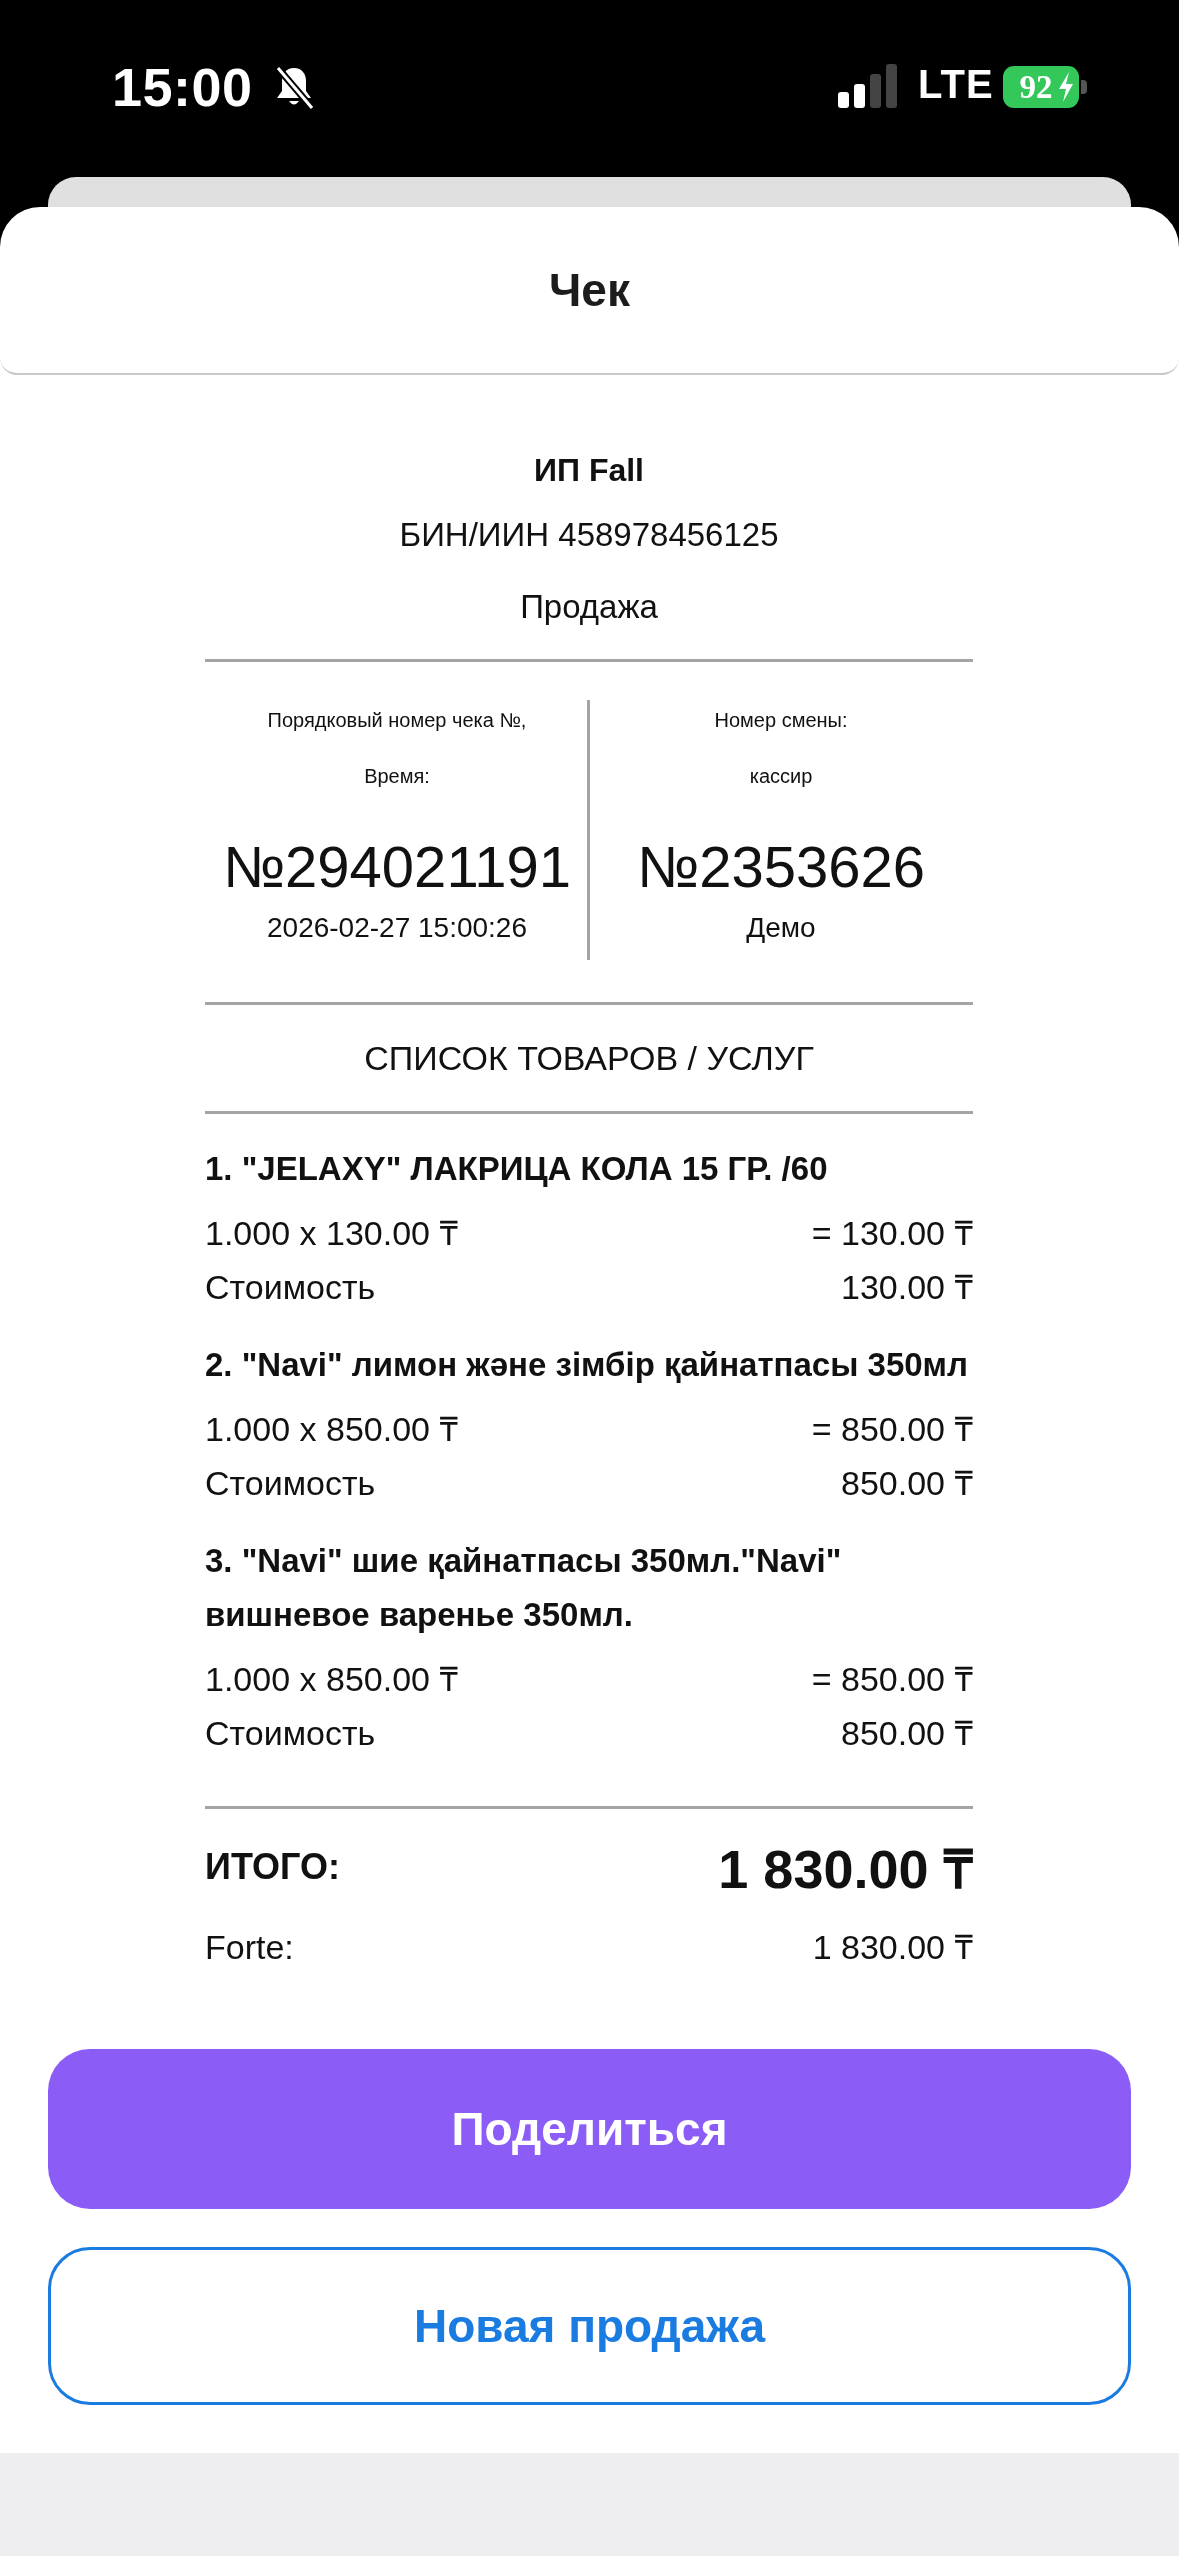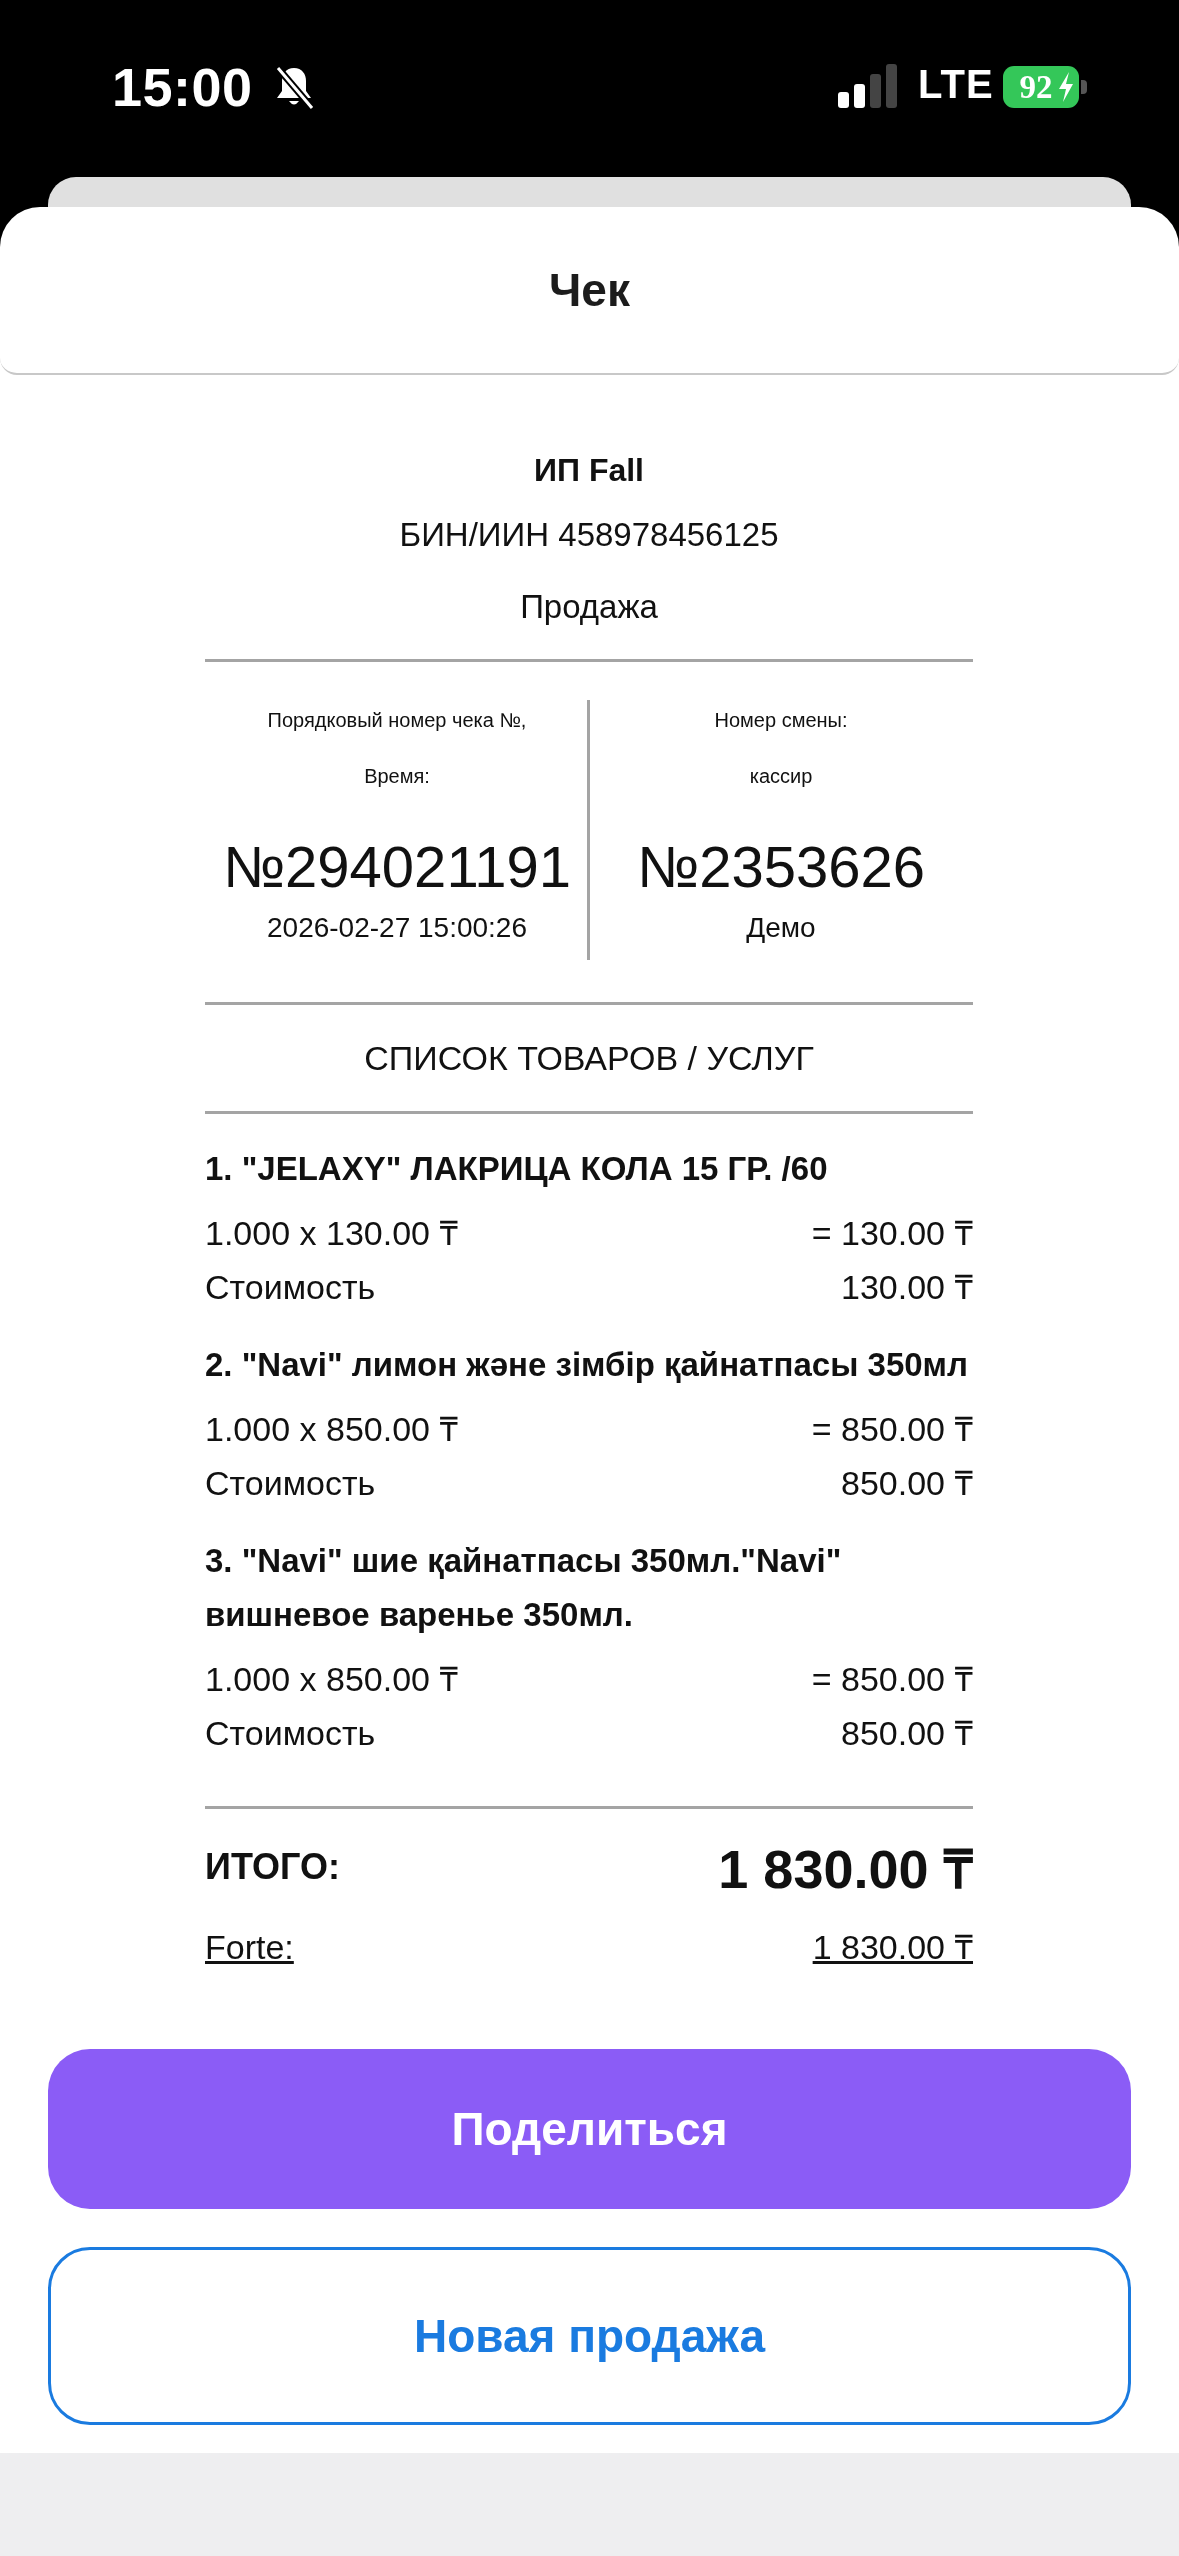--- a/index.html
+++ b/index.html
@@ -44,26 +44,26 @@
   .r-list-title { font-size: 34px; text-align: center; height: 106px; line-height: 106px; font-family: "Liberation Sans", sans-serif; }
 
   .item { font-family: "Liberation Sans", sans-serif; }
   .item-name { font-size: 33px; font-weight: 700; line-height: 54px; color: #111; }
   .item-row { display: flex; justify-content: space-between; font-size: 34px; line-height: 54px; color: #111; }
   .item-row.calc { margin-top: 10px; }
 
   .r-total { display: flex; justify-content: space-between; align-items: center; margin-top: 22px; height: 72px; font-family: "Liberation Sans", sans-serif; }
   .r-total-label { font-size: 36px; font-weight: 700; }
   .r-total-value { font-size: 54px; font-weight: 700; }
-  .r-pay { display: flex; justify-content: space-between; font-size: 34px; line-height: 60px; margin-top: 14px; font-family: "Liberation Sans", sans-serif; text-decoration: underline; }
+  .r-pay { display: flex; justify-content: space-between; font-size: 34px; line-height: 60px; margin-top: 14px; font-family: "Liberation Sans", sans-serif; }
 
   
   .btn { position: absolute; left: 48px; width: 1083px; display: flex; align-items: center; justify-content: center; border-radius: 42px; cursor: pointer; font-family: "Liberation Sans", sans-serif; font-weight: 700; }
   .btn-share { top: 2049px; height: 160px; background: #8b5cf6; color: #fff; font-size: 46px; }
-  .btn-new { top: 2247px; height: 178px; background: #fff; border: 3px solid #1a7be0; color: #1a7be0; font-size: 46px; }
+  .btn-new { top: 2247px; height: 158px; background: #fff; border: 3px solid #1a7be0; color: #1a7be0; font-size: 46px; }
   .bottom-bar { position: absolute; left: 0; top: 2453px; width: 1179px; height: 103px; background: #eeeef0; }
 </style>
 </head>
 <body>
 
 <div class="status-bar">
   <span class="sb-time">15:00</span>
   <svg class="sb-bell" viewBox="0 0 44 46">
     <path d="M22 4 C14 4 10 10 10 17 L10 27 L5 34 L39 34 L34 27 L34 17 C34 10 30 4 22 4 Z" fill="#fff"></path>
     <path d="M17 37 Q22 44 27 37 Z" fill="#fff"></path>

